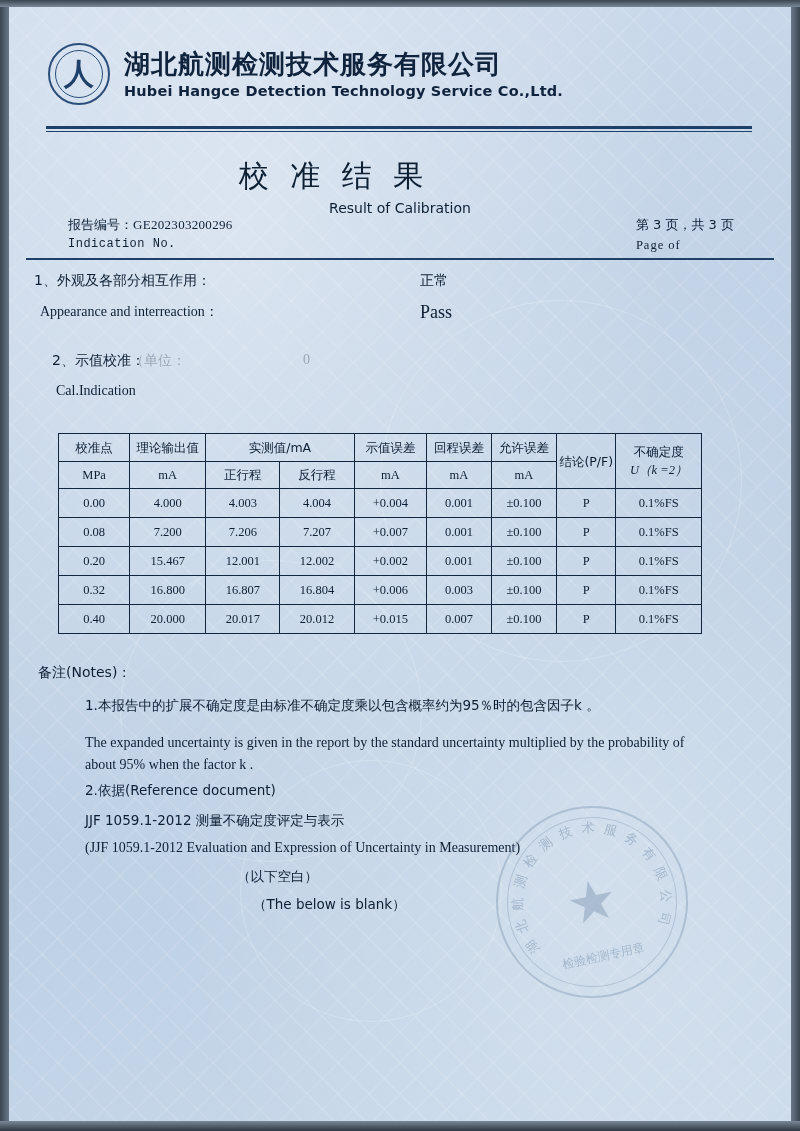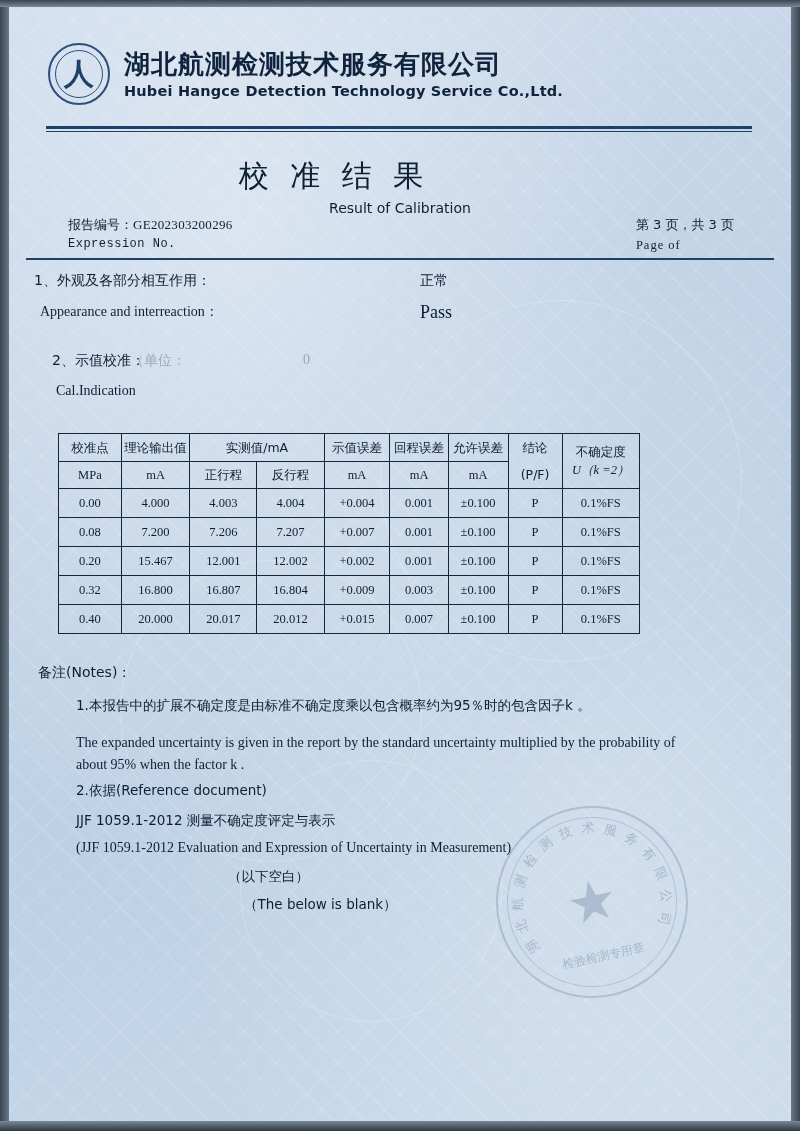--- a/index.html
+++ b/index.html
@@ -269,21 +269,21 @@
 
   
   .tbl-wrap {
     position: absolute;
     left: 58px;
     top: 433px;
     width: 644px;
   }
   table.cal {
     border-collapse: collapse;
-    width: 582px;
+    width: 644px;
     background: transparent;
   }
   table.cal td, table.cal th {
     border: 1px solid #12263d;
     padding: 0;
     text-align: center;
     vertical-align: middle;
     color: #0d1f33;
     font-weight: normal;
   }
@@ -327,20 +327,21 @@
     top: 664px;
     font-family: "DejaVu Sans", sans-serif;
     font-size: 14px;
     color: #0d1f33;
   }
   .note {
     position: absolute;
     color: #0d1f33;
     font-family: "Liberation Serif", serif;
     font-size: 14px;
+    margin-left: 9px;
   }
   .note-cn {
     font-family: "DejaVu Sans", sans-serif;
     font-size: 13.5px;
   }
   .n1 { left: 76px; top: 697px; width: 660px; }
   .n2 { left: 76px; top: 732px; width: 620px; line-height: 1.55; }
   .n3 { left: 76px; top: 782px; }
   .n4 { left: 76px; top: 812px; }
   .n5 { left: 76px; top: 840px; }
@@ -427,21 +428,21 @@
   </div>
 
   <div class="rule-top"></div>
   <div class="rule-top2"></div>
 
   <div class="title-cn">校 准 结 果</div>
   <div class="title-en">Result of Calibration</div>
 
   <div class="certno">
     <span class="cn">报告编号：</span><span class="val">GE202303200296</span>
-    <span class="en">Expression No.</span>
+    <span class="en">Indication No.</span>
   </div>
 
   <div class="pageno">
     <span class="cn">第 3 页，共 3 页</span>
     <span class="en">Page     of</span>
   </div>
 
   <div class="rule-mid"></div>
 
   <div class="sec1-cn">1、外观及各部分相互作用：</div>
@@ -512,21 +513,21 @@
           <td class="data">0.001</td>
           <td class="data">±0.100</td>
           <td class="data">P</td>
           <td class="data">0.1%FS</td>
         </tr>
         <tr>
           <td class="data">0.32</td>
           <td class="data">16.800</td>
           <td class="data">16.807</td>
           <td class="data">16.804</td>
-          <td class="data">+0.009</td>
+          <td class="data">+0.006</td>
           <td class="data">0.003</td>
           <td class="data">±0.100</td>
           <td class="data">P</td>
           <td class="data">0.1%FS</td>
         </tr>
         <tr>
           <td class="data">0.40</td>
           <td class="data">20.000</td>
           <td class="data">20.017</td>
           <td class="data">20.012</td>

